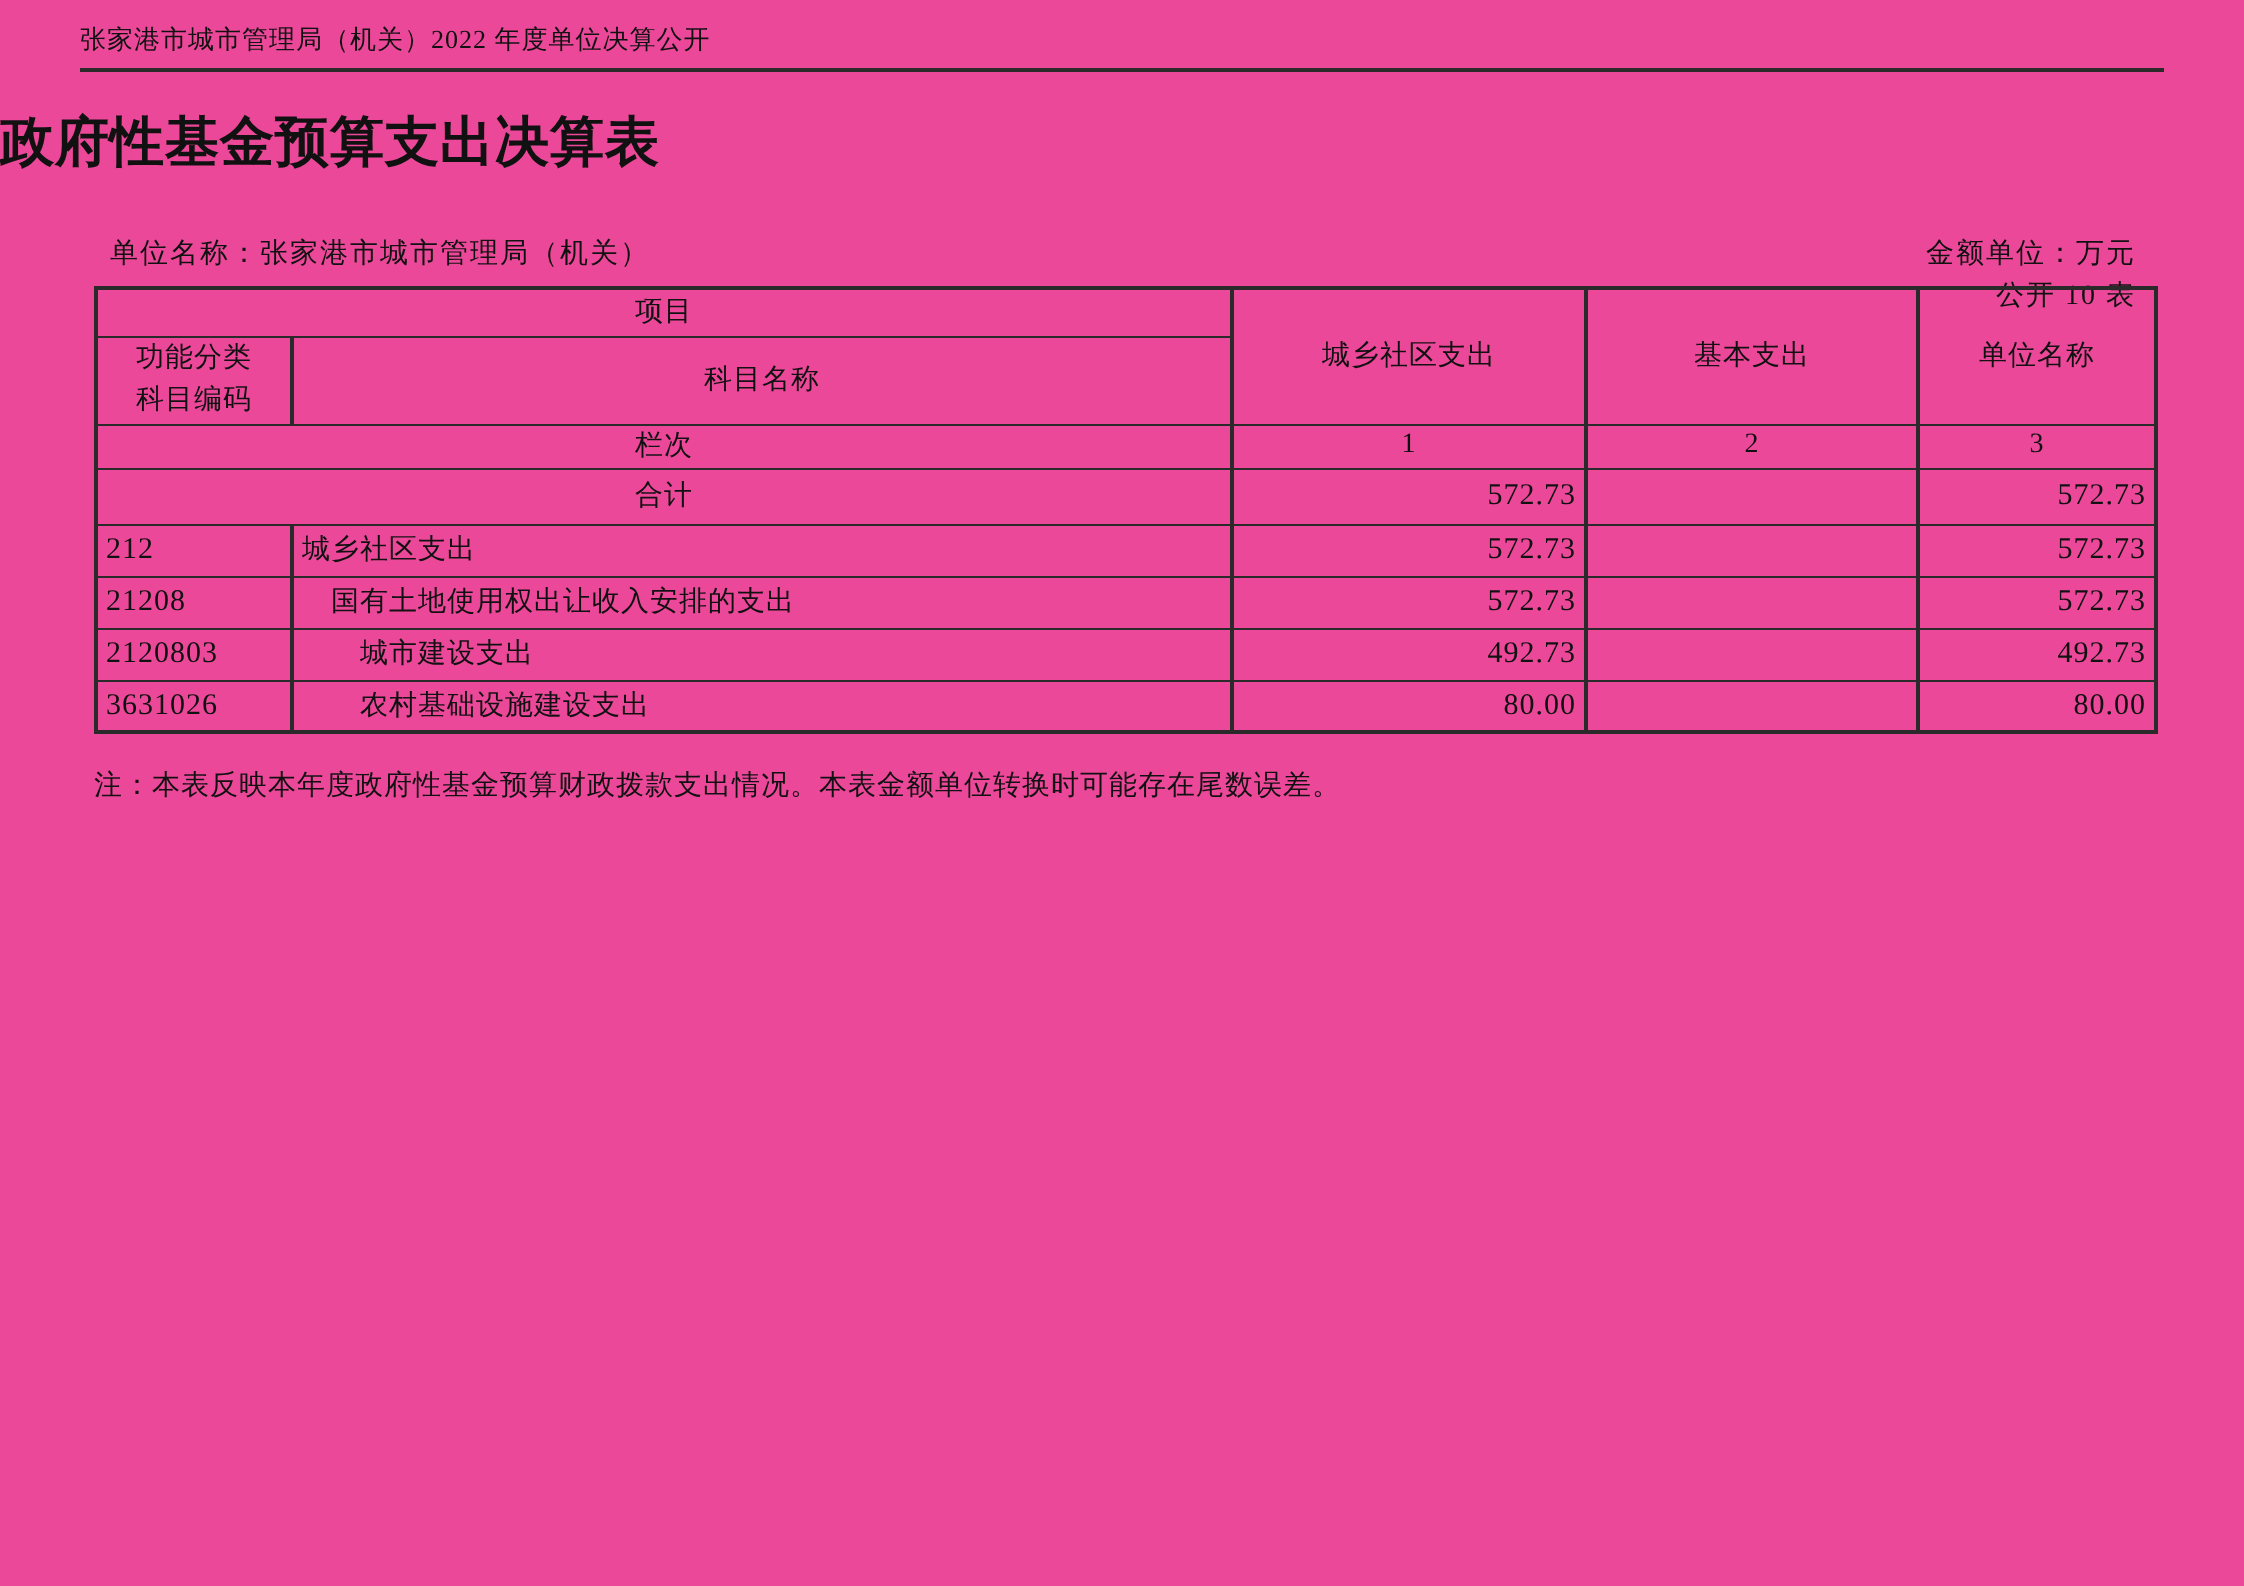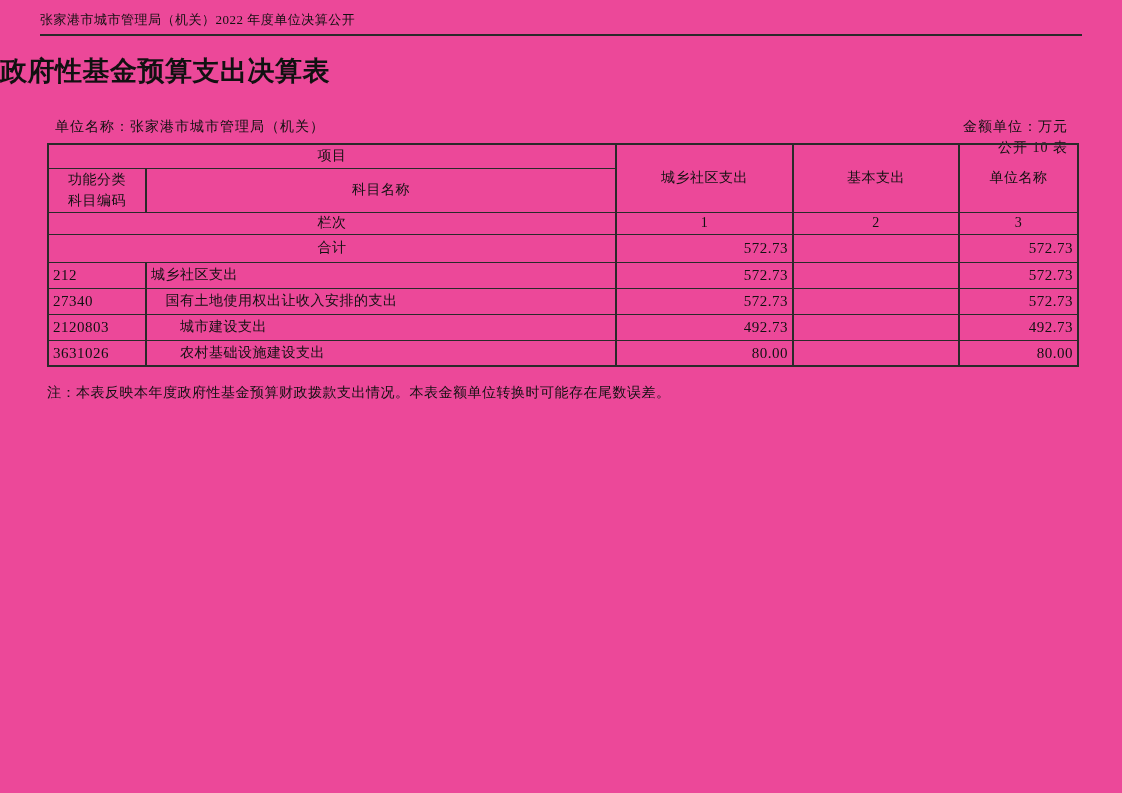--- a/index.html
+++ b/index.html
@@ -170,21 +170,21 @@
         <td class="num">572.73</td>
       </tr>
       <tr class="r-data">
         <td class="code-cell">212</td>
         <td class="name-cell">城乡社区支出</td>
         <td class="num">572.73</td>
         <td class="num"></td>
         <td class="num">572.73</td>
       </tr>
       <tr class="r-data">
-        <td class="code-cell">27340</td>
+        <td class="code-cell">21208</td>
         <td class="name-cell">　国有土地使用权出让收入安排的支出</td>
         <td class="num">572.73</td>
         <td class="num"></td>
         <td class="num">572.73</td>
       </tr>
       <tr class="r-data">
         <td class="code-cell">2120803</td>
         <td class="name-cell">　　城市建设支出</td>
         <td class="num">492.73</td>
         <td class="num"></td>

